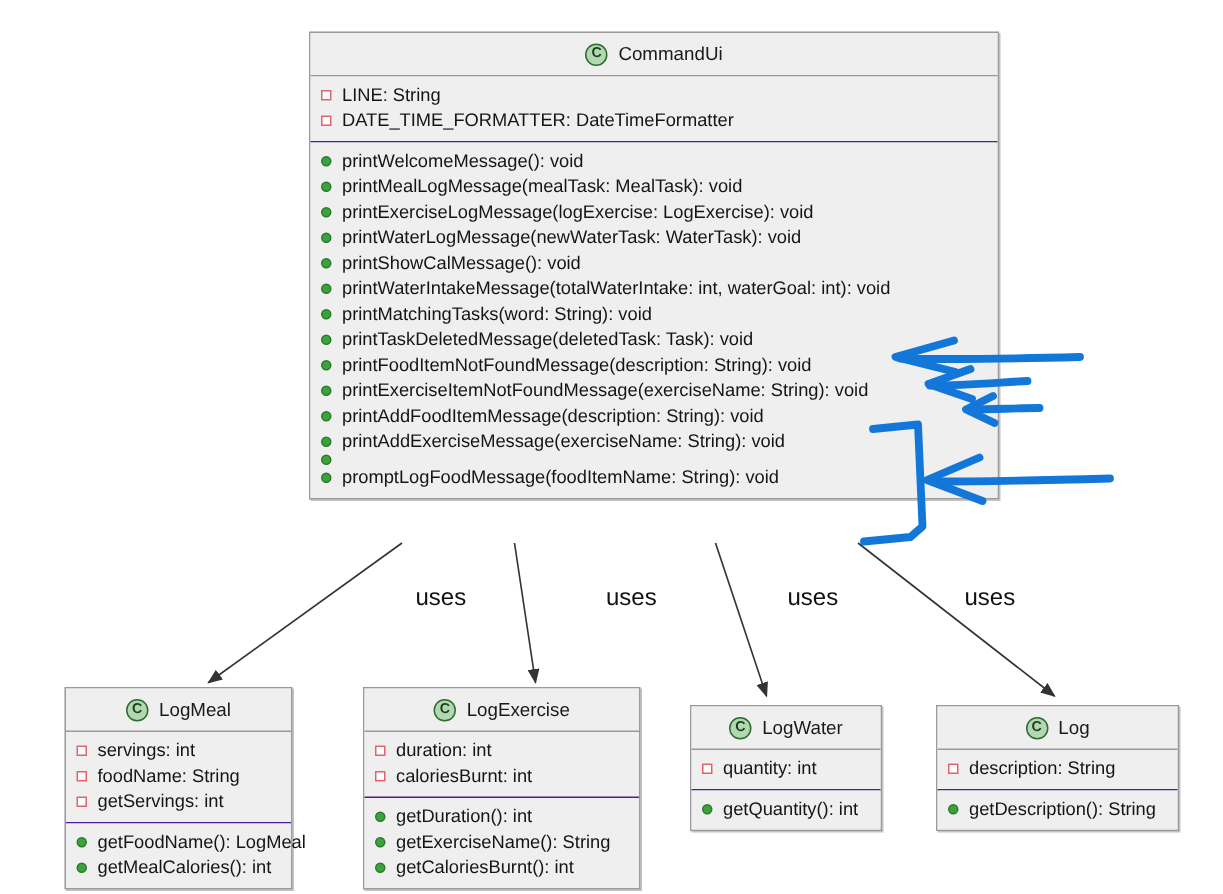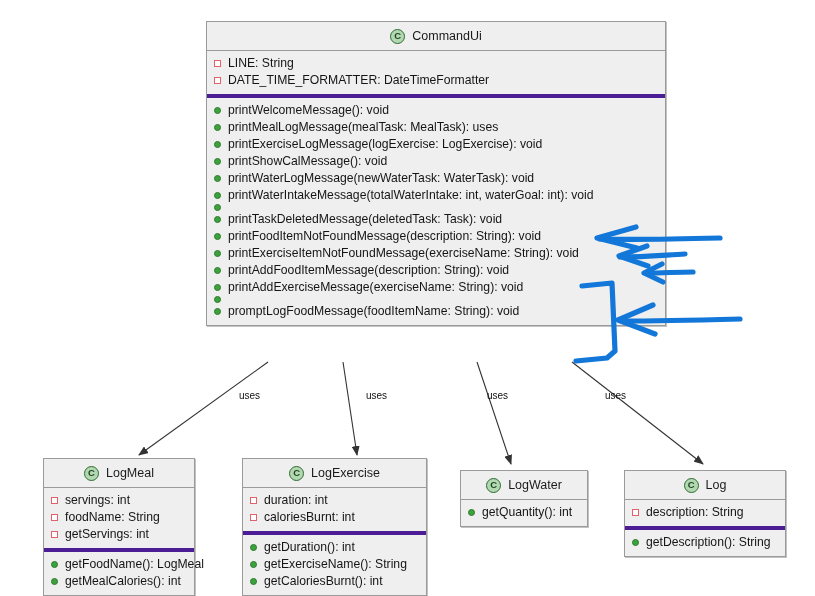--- a/index.html
+++ b/index.html
@@ -48,21 +48,21 @@
     gap: 7px;
     height: 28px;
     border-bottom: 1px solid #9a9a9a;
     background: #efefef;
     font-size: 12.5px;
     color: #1a1a1a;
     white-space: nowrap;
   }
   .uml-compartment {
     padding: 4px 5px 5px 6px;
-    border-bottom: 4px solid #4c1d95;
+    border-bottom: 1px solid #4c1d95;
     background: #efefef;
   }
   .uml-compartment:last-child {
     border-bottom: none;
   }
   .uml-row {
     display: flex;
     align-items: center;
     gap: 6px;
     font-size: 12.2px;
@@ -108,23 +108,24 @@
     background: #3ca33c;
     border: 1px solid #2d7a2d;
     box-sizing: border-box;
     flex: 0 0 auto;
     margin-left: 1px;
     margin-right: 1px;
   }
 
   .edge-label {
     position: absolute;
-    font-size: 10px;
+    font-size: 16px;
     color: #111;
     white-space: nowrap;
+    margin-left: 38px;
   }
 
   
   #annotations {
     position: absolute;
     left: 0; top: 0;
     width: 815px;
     height: 596px;
     pointer-events: none;
   }
@@ -170,40 +171,41 @@
         <span>DATE_TIME_FORMATTER: DateTimeFormatter</span>
       </div>
     </div>
     <div class="uml-compartment">
       <div class="uml-row">
           <span class="m-method"></span>
           <span>printWelcomeMessage(): void</span>
         </div>
       <div class="uml-row">
           <span class="m-method"></span>
-          <span>printMealLogMessage(mealTask: MealTask): uses</span>
+          <span>printMealLogMessage(mealTask: MealTask): void</span>
         </div>
       <div class="uml-row">
           <span class="m-method"></span>
           <span>printExerciseLogMessage(logExercise: LogExercise): void</span>
         </div>
       <div class="uml-row">
           <span class="m-method"></span>
+          <span>printWaterLogMessage(newWaterTask: WaterTask): void</span>
+        </div>
+      <div class="uml-row">
+          <span class="m-method"></span>
           <span>printShowCalMessage(): void</span>
         </div>
       <div class="uml-row">
           <span class="m-method"></span>
-          <span>printWaterLogMessage(newWaterTask: WaterTask): void</span>
-        </div>
-      <div class="uml-row">
-          <span class="m-method"></span>
           <span>printWaterIntakeMessage(totalWaterIntake: int, waterGoal: int): void</span>
         </div>
       <div class="uml-row">
           <span class="m-method"></span>
+          <span>printMatchingTasks(word: String): void</span>
         </div>
       <div class="uml-row">
           <span class="m-method"></span>
           <span>printTaskDeletedMessage(deletedTask: Task): void</span>
         </div>
       <div class="uml-row">
           <span class="m-method"></span>
           <span>printFoodItemNotFoundMessage(description: String): void</span>
         </div>
       <div class="uml-row">
@@ -287,20 +289,26 @@
           <span class="m-method"></span>
           <span>getCaloriesBurnt(): int</span>
         </div>
     </div>
   </div>
 
   <div class="uml-class" id="cls-logwater" style="left:460px; top:470px; width:128px;">
     <div class="uml-header">
       <span class="c-badge">C</span>
       <span>LogWater</span>
+    </div>
+    <div class="uml-compartment">
+      <div class="uml-row">
+          <span class="m-field"></span>
+          <span>quantity: int</span>
+        </div>
     </div>
     <div class="uml-compartment">
       <div class="uml-row">
           <span class="m-method"></span>
           <span>getQuantity(): int</span>
         </div>
     </div>
   </div>
 
   <div class="uml-class" id="cls-log" style="left:624px; top:470px; width:162px;">

